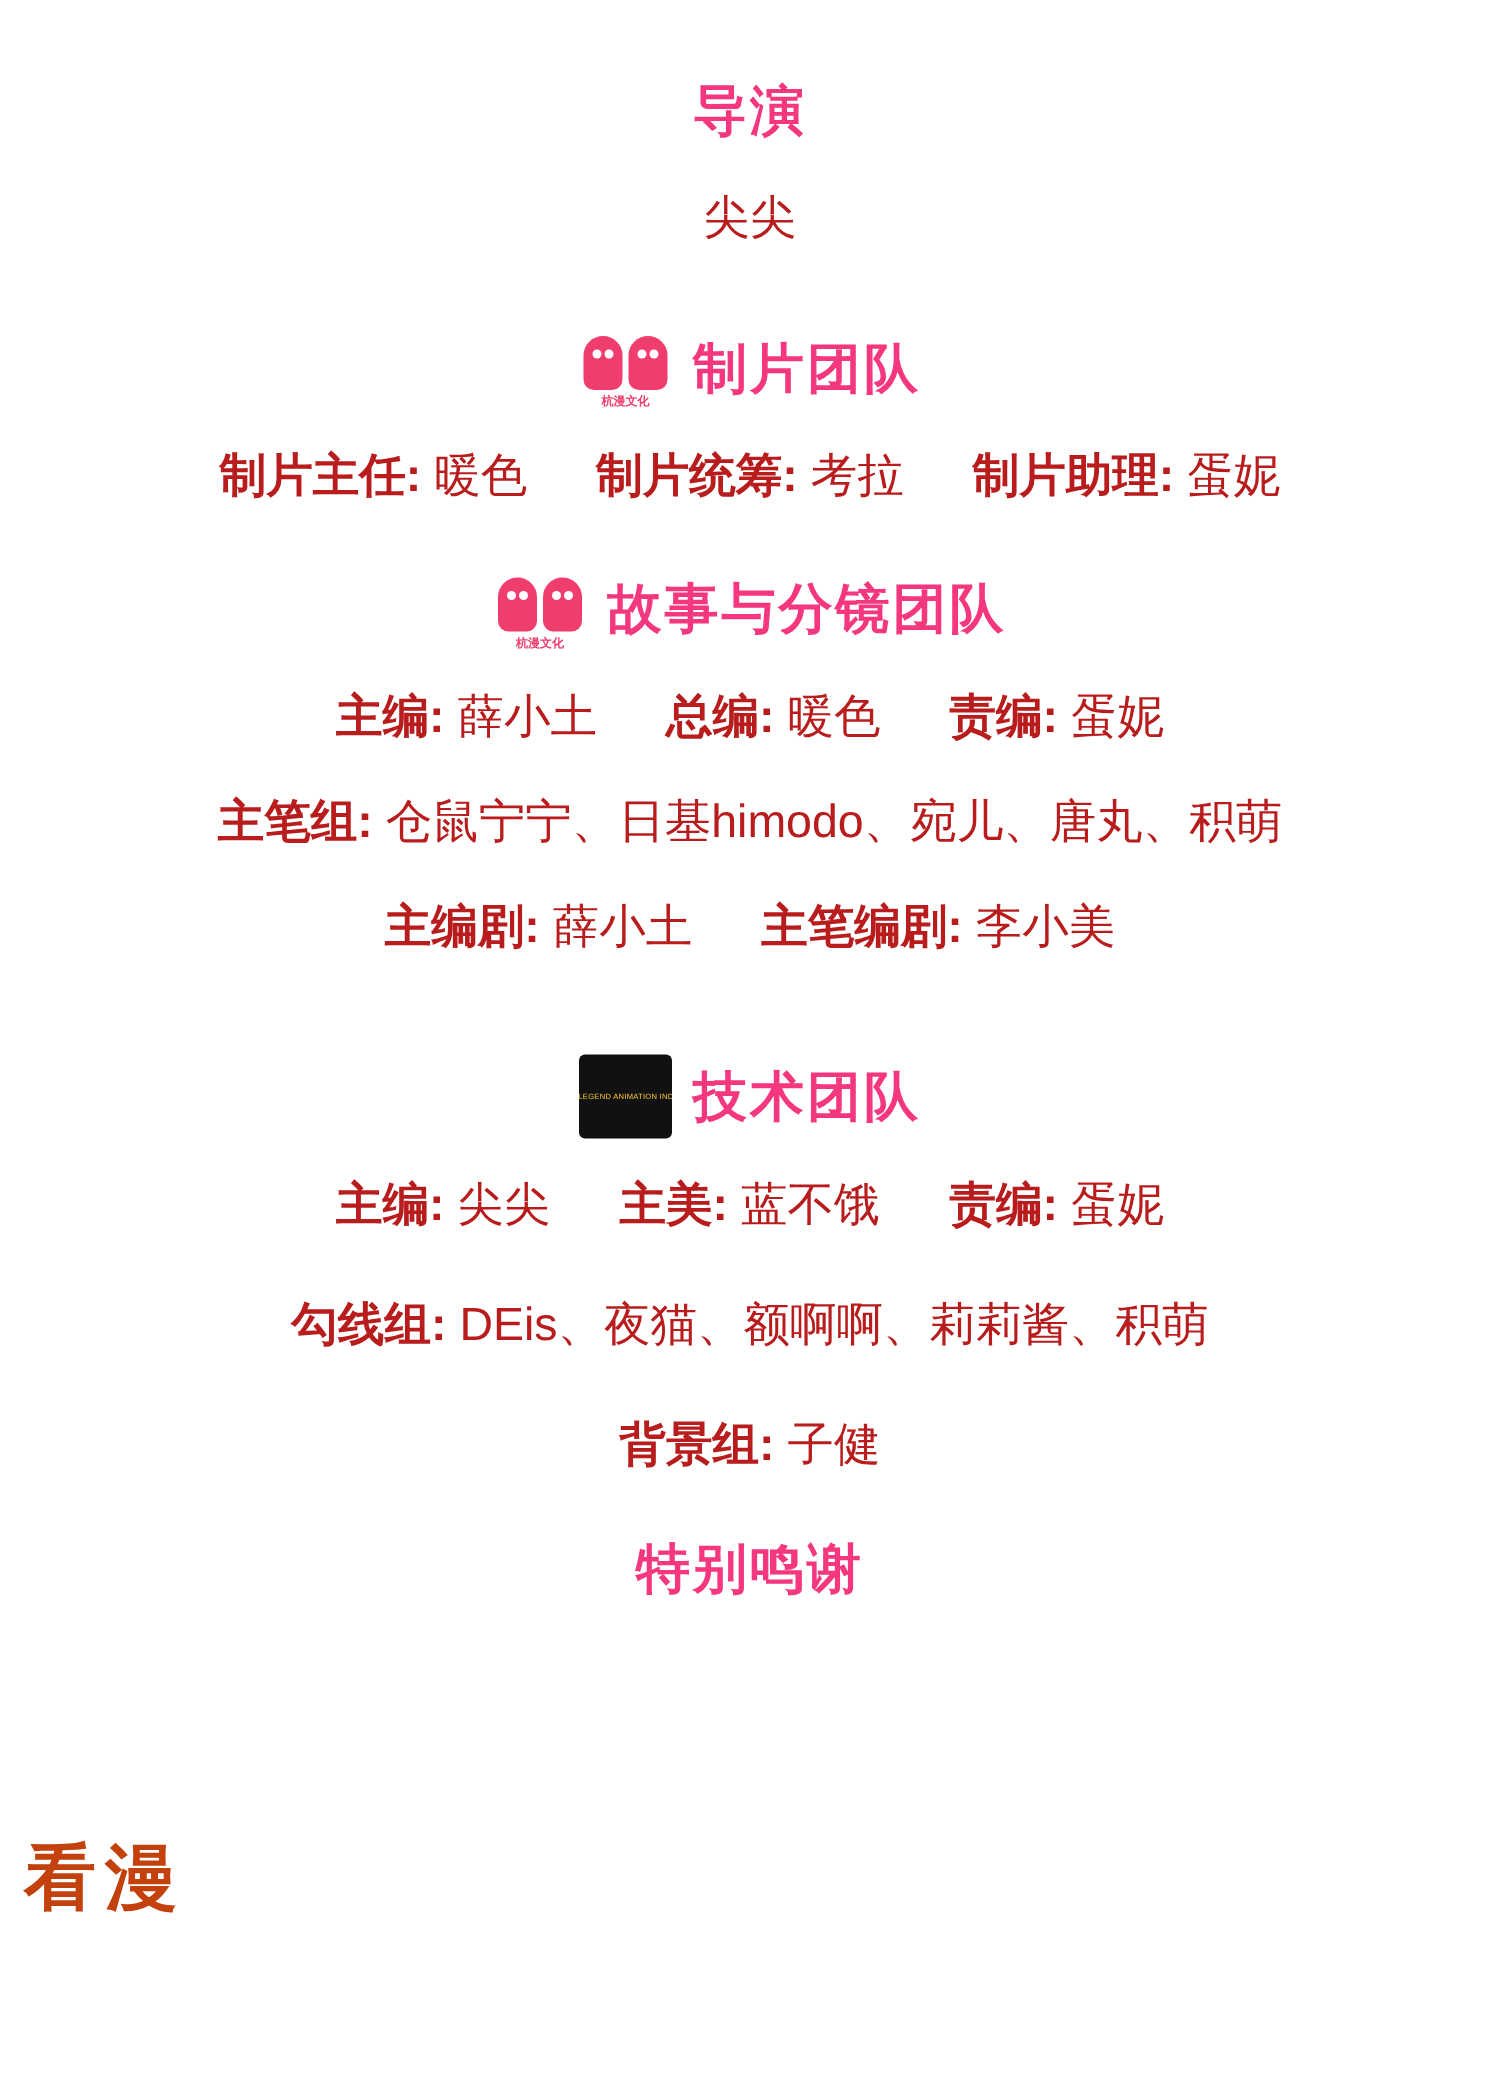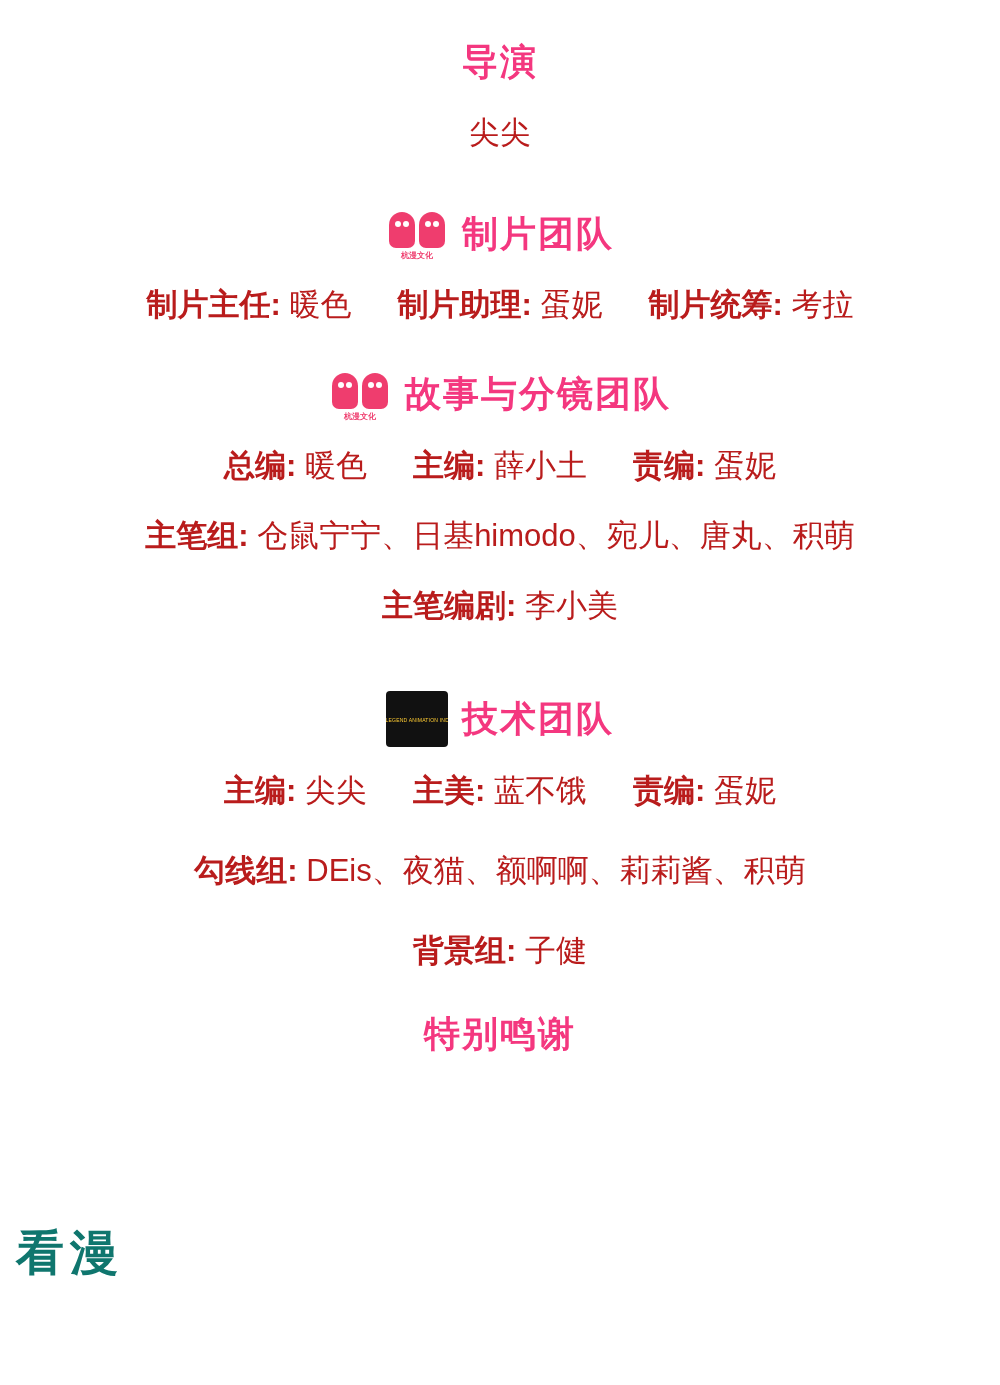--- a/index.html
+++ b/index.html
@@ -13,21 +13,21 @@
     font-family: "Liberation Sans", "DejaVu Sans", sans-serif;
     color: #1a1a1a;
     position: relative;
     overflow: hidden;
   }
   .page {
     width: 1000px;
     height: 1289px;
     position: relative;
     box-sizing: border-box;
-    padding-top: 40px;
+    padding-top: 52px;
   }
   .section-title {
     text-align: center;
     color: #f4377f;
     font-weight: bold;
     font-size: 36px;
     letter-spacing: 2px;
     line-height: 1.2;
   }
   .title-row {
@@ -149,21 +149,21 @@
     transform: scale(0.92);
   }
 
   
   .watermark {
     position: absolute;
     left: 16px;
     bottom: 12px;
     font-size: 48px;
     font-weight: bold;
-    color: #0f766e;
+    color: #c2410c;
     letter-spacing: 6px;
     line-height: 1;
     user-select: none;
   }
 </style>
 </head>
 <body>
 
 <div class="page">
 
@@ -175,43 +175,44 @@
       <span class="birds">
         <span class="bird left"></span>
         <span class="bird right"></span>
       </span>
       <span class="caption">杭漫文化</span>
     </span>
     <span class="section-title">制片团队</span>
   </div>
   <div class="spread mt-24">
     <span class="credit-line"><span class="role">制片主任:</span> <span class="names">暖色</span></span>
+    <span class="credit-line"><span class="role">制片统筹:</span> <span class="names">考拉</span></span>
     <span class="credit-line"><span class="role">制片助理:</span> <span class="names">蛋妮</span></span>
-    <span class="credit-line"><span class="role">制片统筹:</span> <span class="names">考拉</span></span>
   </div>
 
   <div class="title-row mt-40">
     <span class="logo logo-manwu">
       <span class="birds">
         <span class="bird left"></span>
         <span class="bird right"></span>
       </span>
       <span class="caption">杭漫文化</span>
     </span>
     <span class="section-title">故事与分镜团队</span>
   </div>
   <div class="spread mt-24">
+    <span class="credit-line"><span class="role">主编:</span> <span class="names">薛小土</span></span>
     <span class="credit-line"><span class="role">总编:</span> <span class="names">暖色</span></span>
-    <span class="credit-line"><span class="role">主编:</span> <span class="names">薛小土</span></span>
     <span class="credit-line"><span class="role">责编:</span> <span class="names">蛋妮</span></span>
   </div>
   <div class="credit-line mt-30">
     <span class="role">主笔组:</span> <span class="names">仓鼠宁宁、日基himodo、宛儿、唐丸、积萌</span>
   </div>
   <div class="spread mt-30">
+    <span class="credit-line"><span class="role">主编剧:</span> <span class="names">薛小土</span></span>
     <span class="credit-line"><span class="role">主笔编剧:</span> <span class="names">李小美</span></span>
   </div>
 
   <div class="title-row mt-64">
     <span class="logo logo-tech">
       <span class="mark"><span>传奇</span><span class="red">鸿业</span></span>
       <span class="sub">LEGEND ANIMATION INDUSTRY</span>
     </span>
     <span class="section-title">技术团队</span>
   </div>

